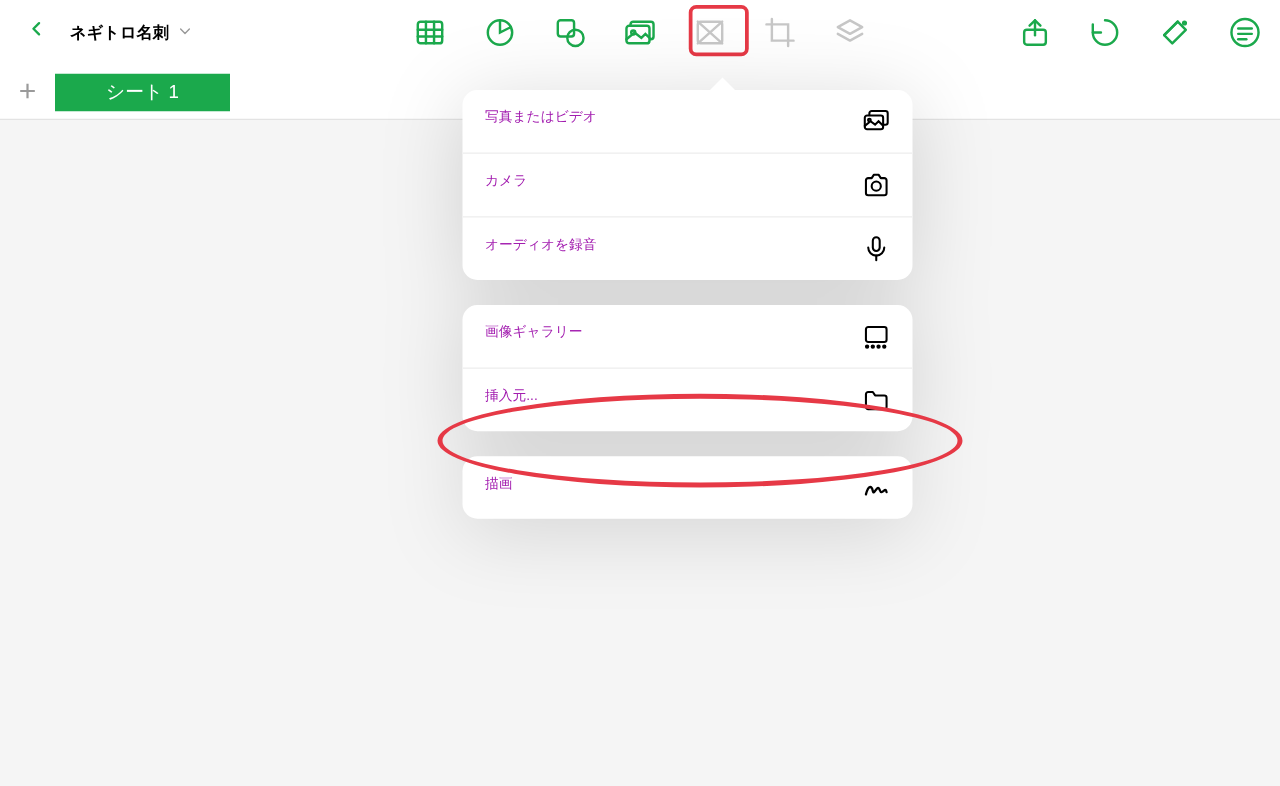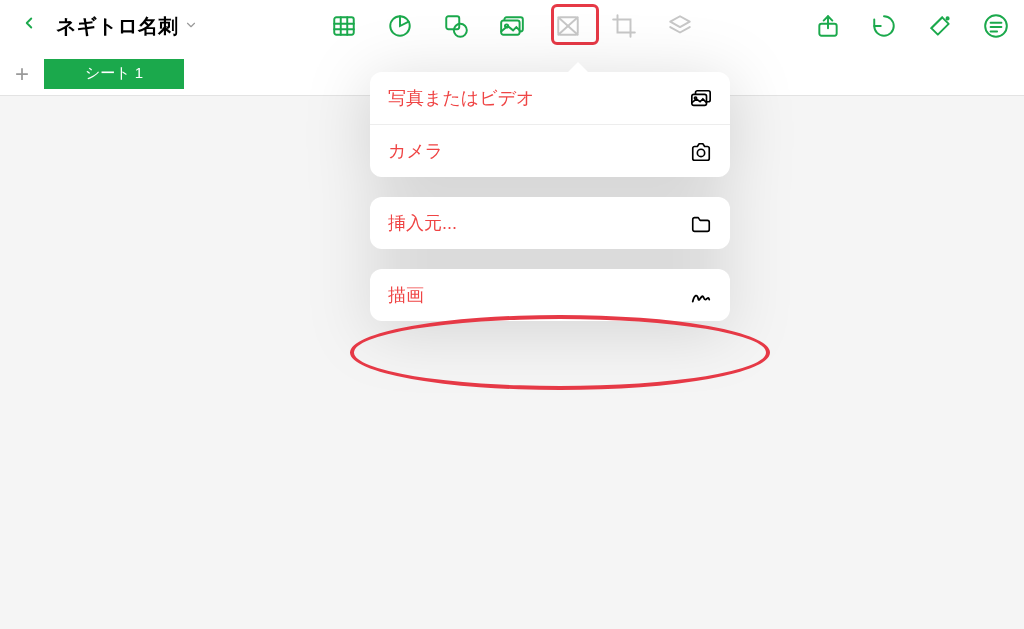--- a/index.html
+++ b/index.html
@@ -20,21 +20,21 @@
       position: relative;
     }
     .back-chevron {
       color: #1ba94c;
       font-size: 28px;
       font-weight: 300;
       cursor: pointer;
       padding: 0 6px;
     }
     .doc-title {
-      font-size: 20px;
+      font-size: 13px;
       font-weight: 600;
       color: #000;
       margin-left: 12px;
     }
     .title-chevron {
       color: #9a9a9a;
       margin-left: 6px;
       font-size: 12px;
     }
     .toolbar-center {
@@ -127,25 +127,25 @@
       border-bottom: 12px solid #ffffff;
     }
     .menu-group {
       background: #ffffff;
       border-radius: 12px;
       margin-bottom: 20px;
       overflow: hidden;
     }
     .menu-item {
       display: flex;
-      align-items: flex-end;
+      align-items: flex-start;
       justify-content: space-between;
       padding: 14px 18px;
-      font-size: 18px;
-      color: #ef4444;
+      font-size: 11px;
+      color: #a21caf;
       cursor: pointer;
       border-bottom: 1px solid #ededed;
     }
     .menu-item:last-child { border-bottom: none; }
     .menu-item-icon {
       width: 22px;
       height: 22px;
       display: flex;
       align-items: center;
       justify-content: center;
@@ -287,23 +287,45 @@
     </div>
     <div class="menu-item">
       <span>カメラ</span>
       <span class="menu-item-icon">
         <svg viewBox="0 0 24 24" fill="none" stroke="#000" stroke-width="1.8" stroke-linecap="round" stroke-linejoin="round">
             <path d="M3 8 L3 19 A2 2 0 0 0 5 21 L19 21 A2 2 0 0 0 21 19 L21 8 A2 2 0 0 0 19 6 L16 6 L14 3 L10 3 L8 6 L5 6 A2 2 0 0 0 3 8 Z"></path>
             <circle cx="12" cy="13" r="4"></circle>
           </svg>
       </span>
     </div>
+    <div class="menu-item">
+      <span>オーディオを録音</span>
+      <span class="menu-item-icon">
+        <svg viewBox="0 0 24 24" fill="none" stroke="#000" stroke-width="1.8" stroke-linecap="round">
+            <rect x="9" y="2" width="6" height="12" rx="3"></rect>
+            <path d="M5 11 A7 7 0 0 0 19 11"></path>
+            <line x1="12" y1="18" x2="12" y2="22"></line>
+          </svg>
+      </span>
+    </div>
   </div>
 
   <div class="menu-group">
+    <div class="menu-item">
+      <span>画像ギャラリー</span>
+      <span class="menu-item-icon">
+        <svg viewBox="0 0 24 24" fill="none" stroke="#000" stroke-width="1.8" stroke-linecap="round">
+            <rect x="3" y="4" width="18" height="13" rx="2"></rect>
+            <circle cx="4" cy="21" r="1" fill="#000"></circle>
+            <circle cx="9" cy="21" r="1" fill="#000"></circle>
+            <circle cx="14" cy="21" r="1" fill="#000"></circle>
+            <circle cx="19" cy="21" r="1" fill="#000"></circle>
+          </svg>
+      </span>
+    </div>
     <div class="menu-item">
       <span>挿入元...</span>
       <span class="menu-item-icon">
         <svg viewBox="0 0 24 24" fill="none" stroke="#000" stroke-width="1.8" stroke-linecap="round" stroke-linejoin="round">
             <path d="M3 7 A2 2 0 0 1 5 5 L9 5 L11 8 L19 8 A2 2 0 0 1 21 10 L21 18 A2 2 0 0 1 19 20 L5 20 A2 2 0 0 1 3 18 Z"></path>
           </svg>
       </span>
     </div>
   </div>
 

